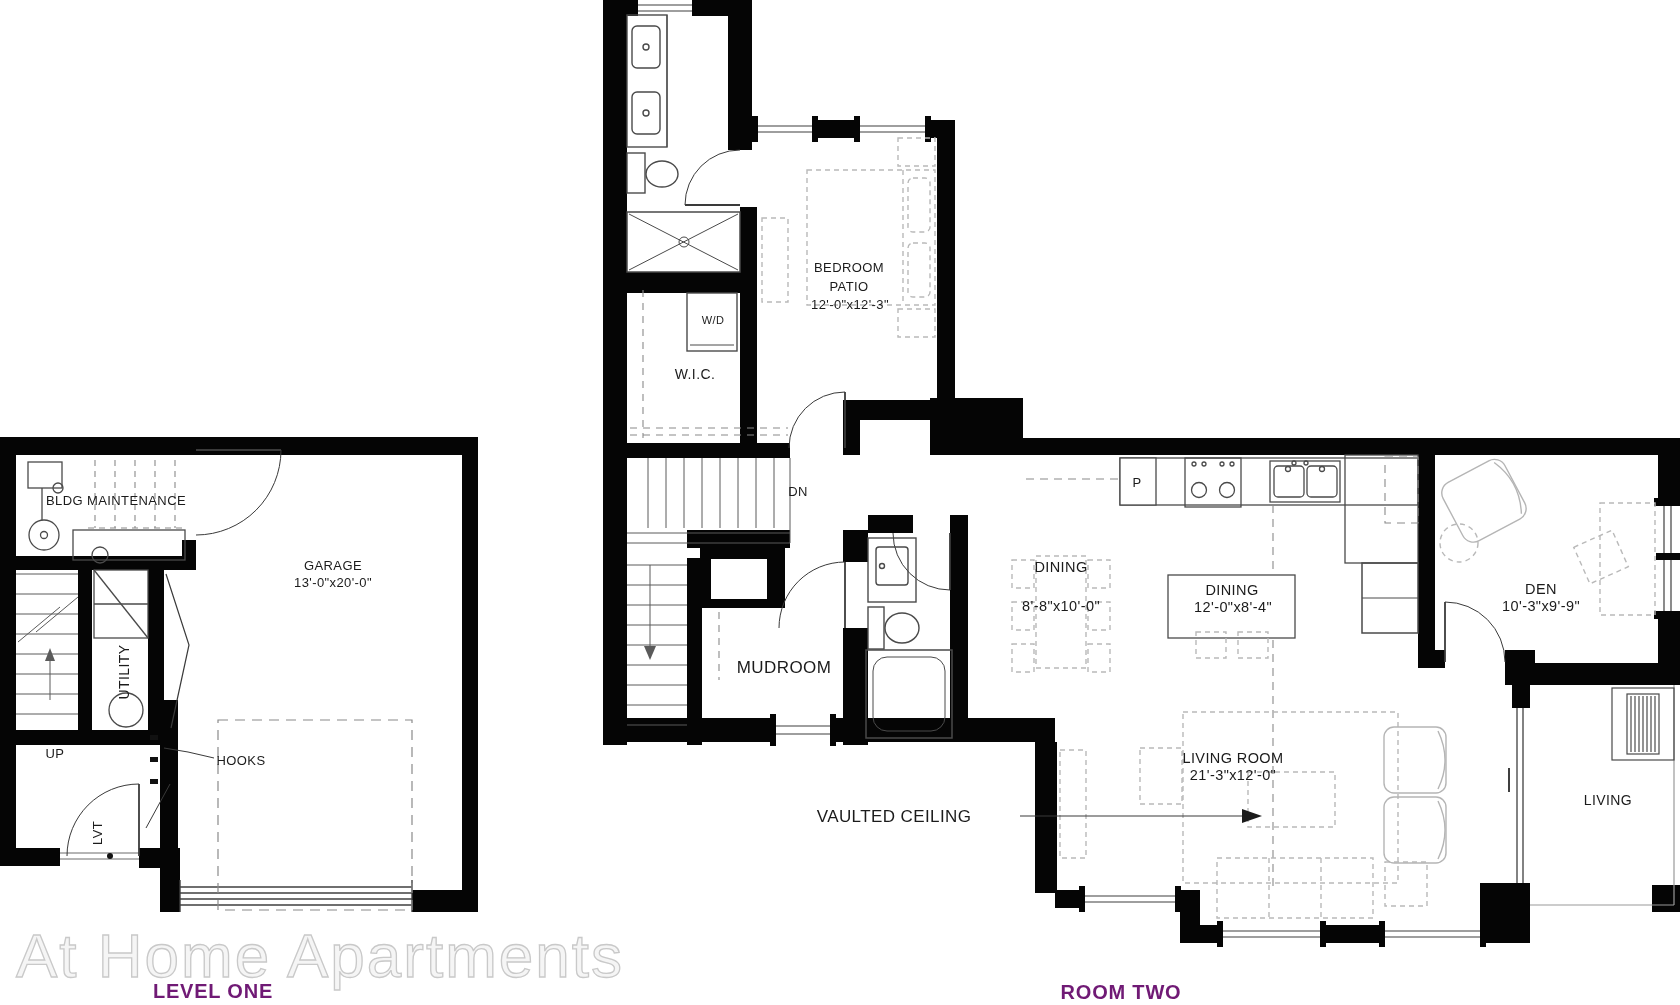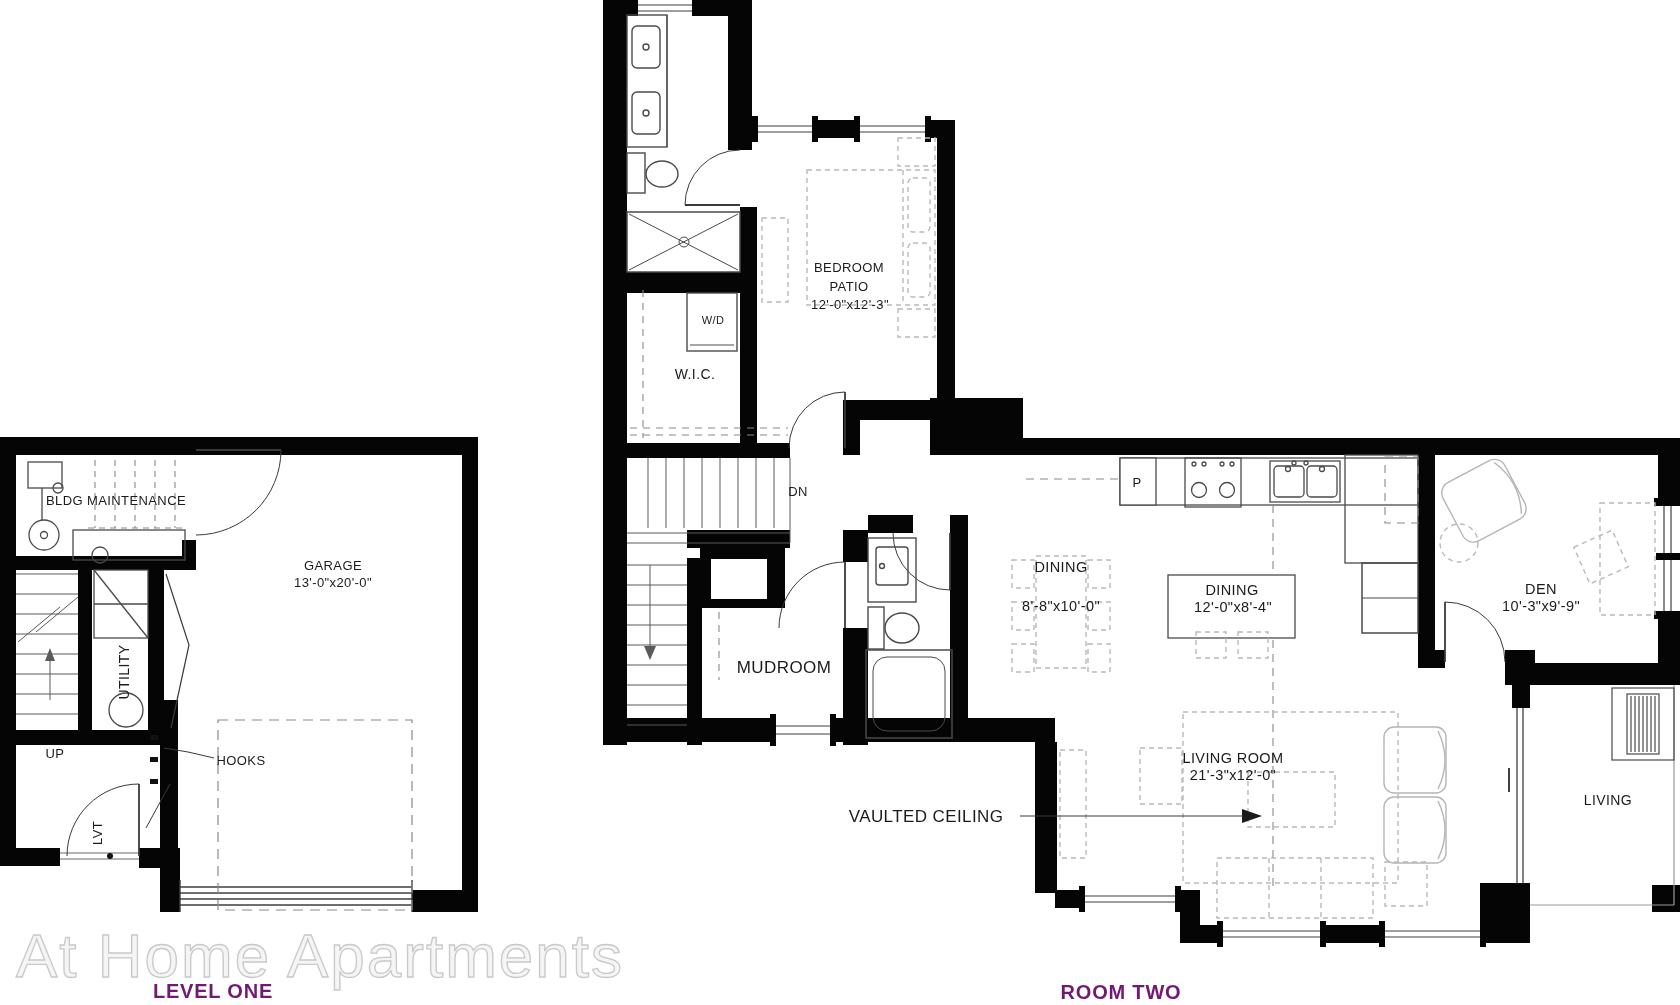--- a/index.html
+++ b/index.html
@@ -392,19 +392,19 @@
 <div class="lbl fs135" style="left:784px;top:667px">MUDROOM</div>
 <div class="lbl fs15" style="left:1137px;top:482px">P</div>
 <div class="lbl fs145" style="left:1061px;top:567px">DINING</div>
 <div class="lbl fs145" style="left:1061px;top:606px">8'-8"x10'-0"</div>
 <div class="lbl fs145" style="left:1232px;top:590px">DINING</div>
 <div class="lbl fs145" style="left:1233px;top:607px">12'-0"x8'-4"</div>
 <div class="lbl fs145" style="left:1541px;top:589px">DEN</div>
 <div class="lbl fs145" style="left:1541px;top:606px">10'-3"x9'-9"</div>
 <div class="lbl fs145" style="left:1233px;top:758px">LIVING ROOM</div>
 <div class="lbl fs145" style="left:1233px;top:775px">21'-3"x12'-0"</div>
-<div class="lbl fs135" style="left:926px;top:816px">VAULTED CEILING</div>
+<div class="lbl fs135" style="left:894px;top:816px">VAULTED CEILING</div>
 <div class="lbl fs14" style="left:1608px;top:800px">LIVING</div>
 <div class="lbl caption" style="left:1121px;top:992px">ROOM TWO</div>
 
 <div class="watermark">At Home Apartments</div>
 
 </div>
 
 </body></html>

